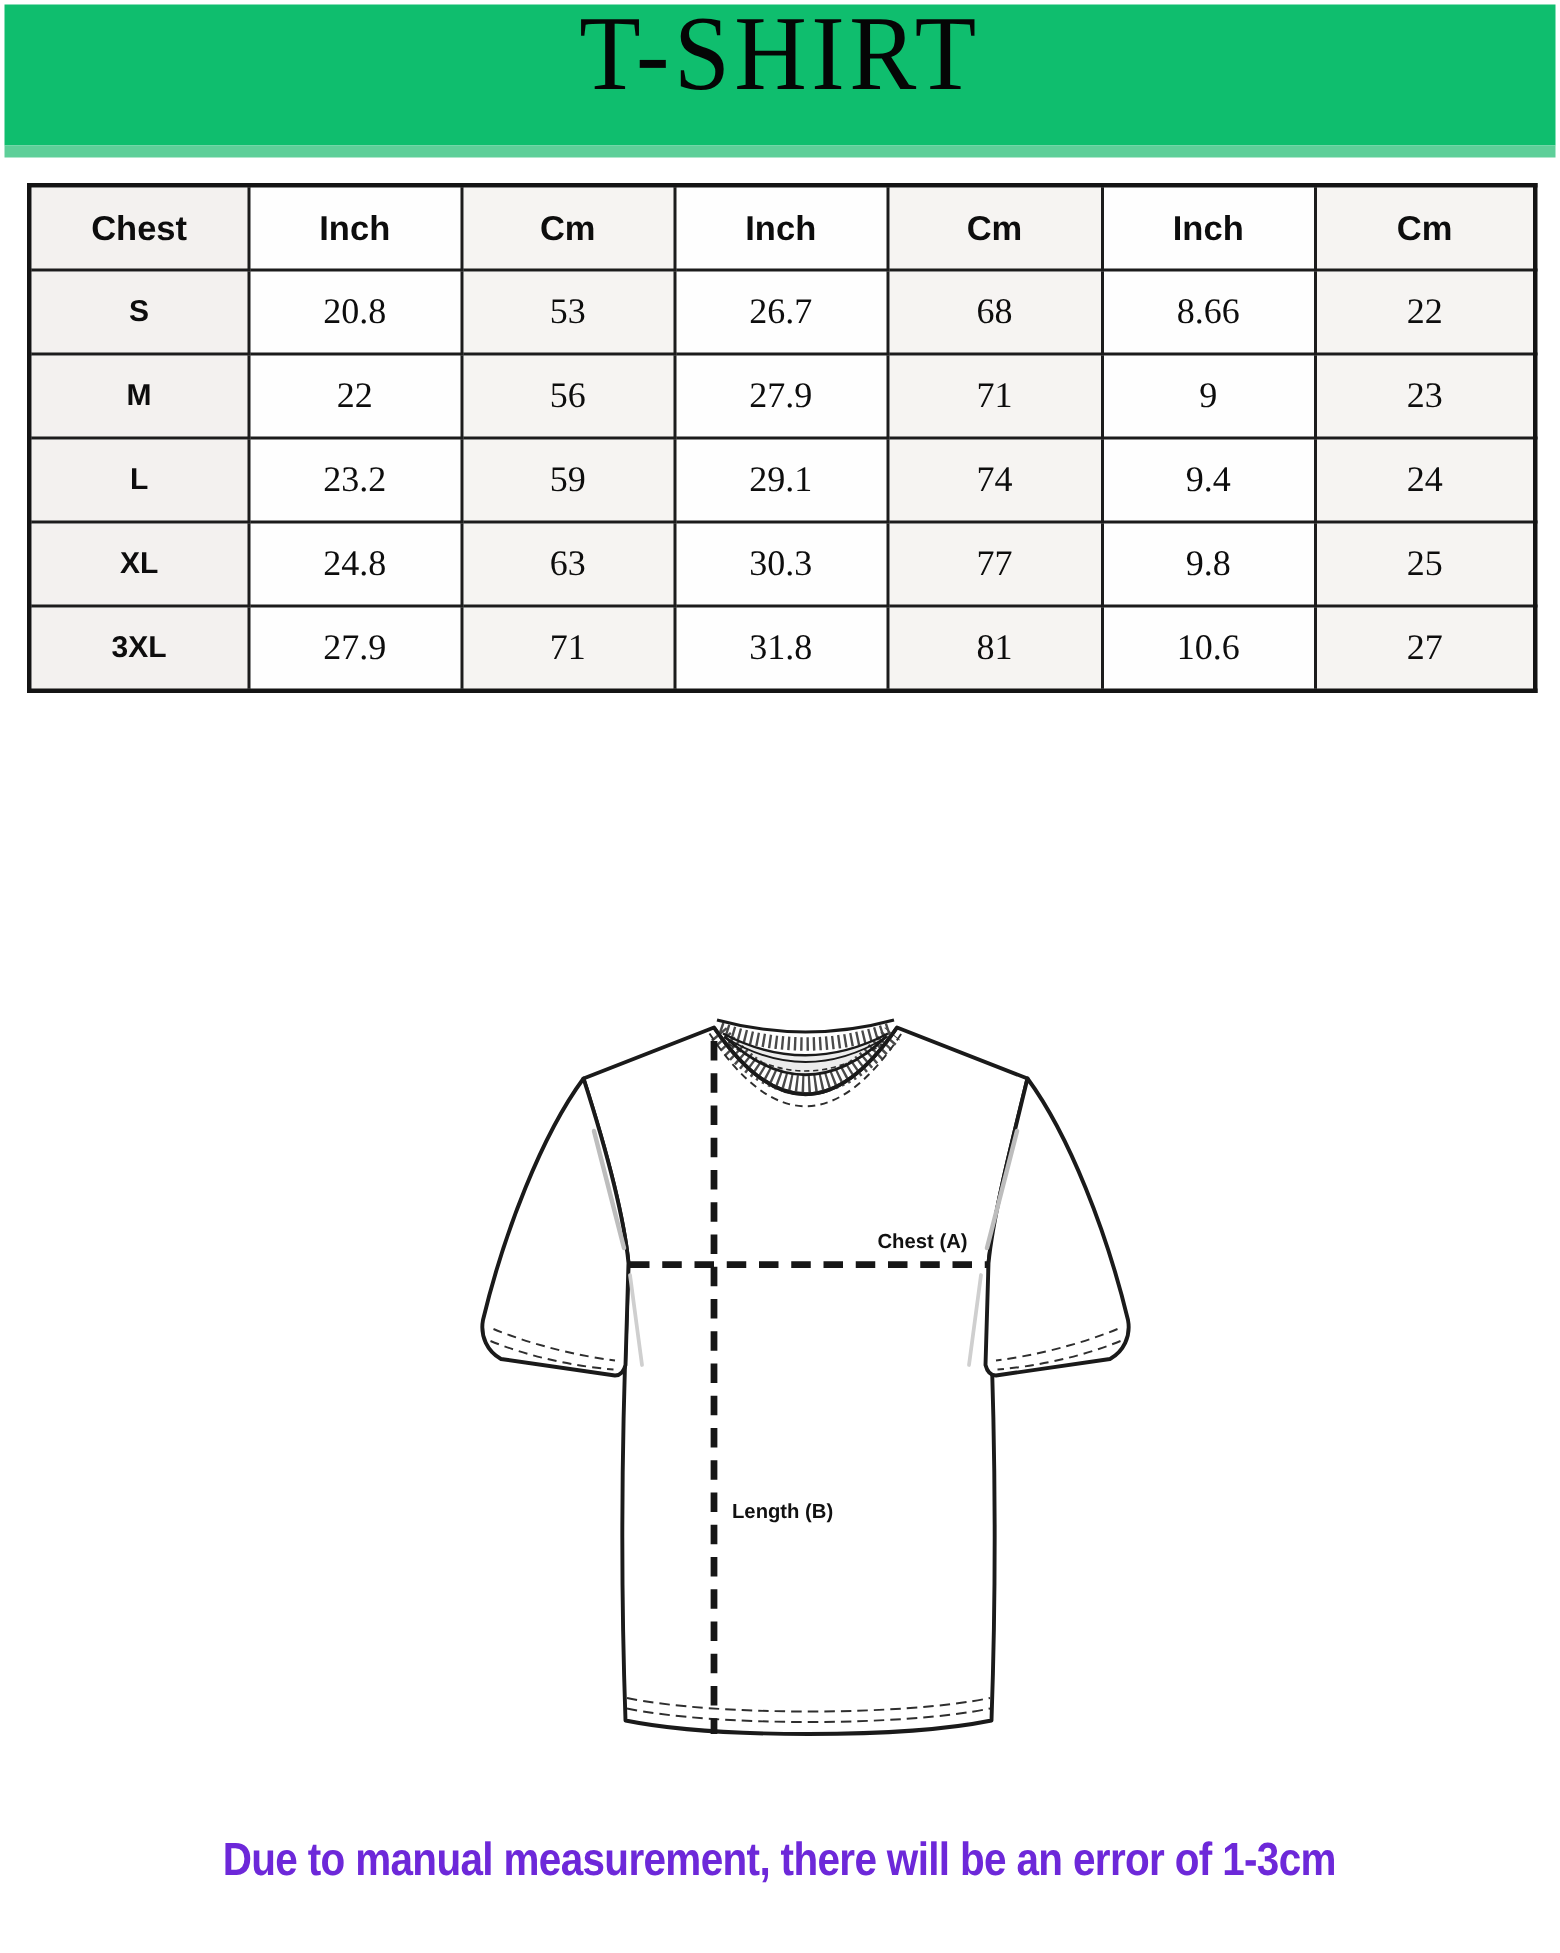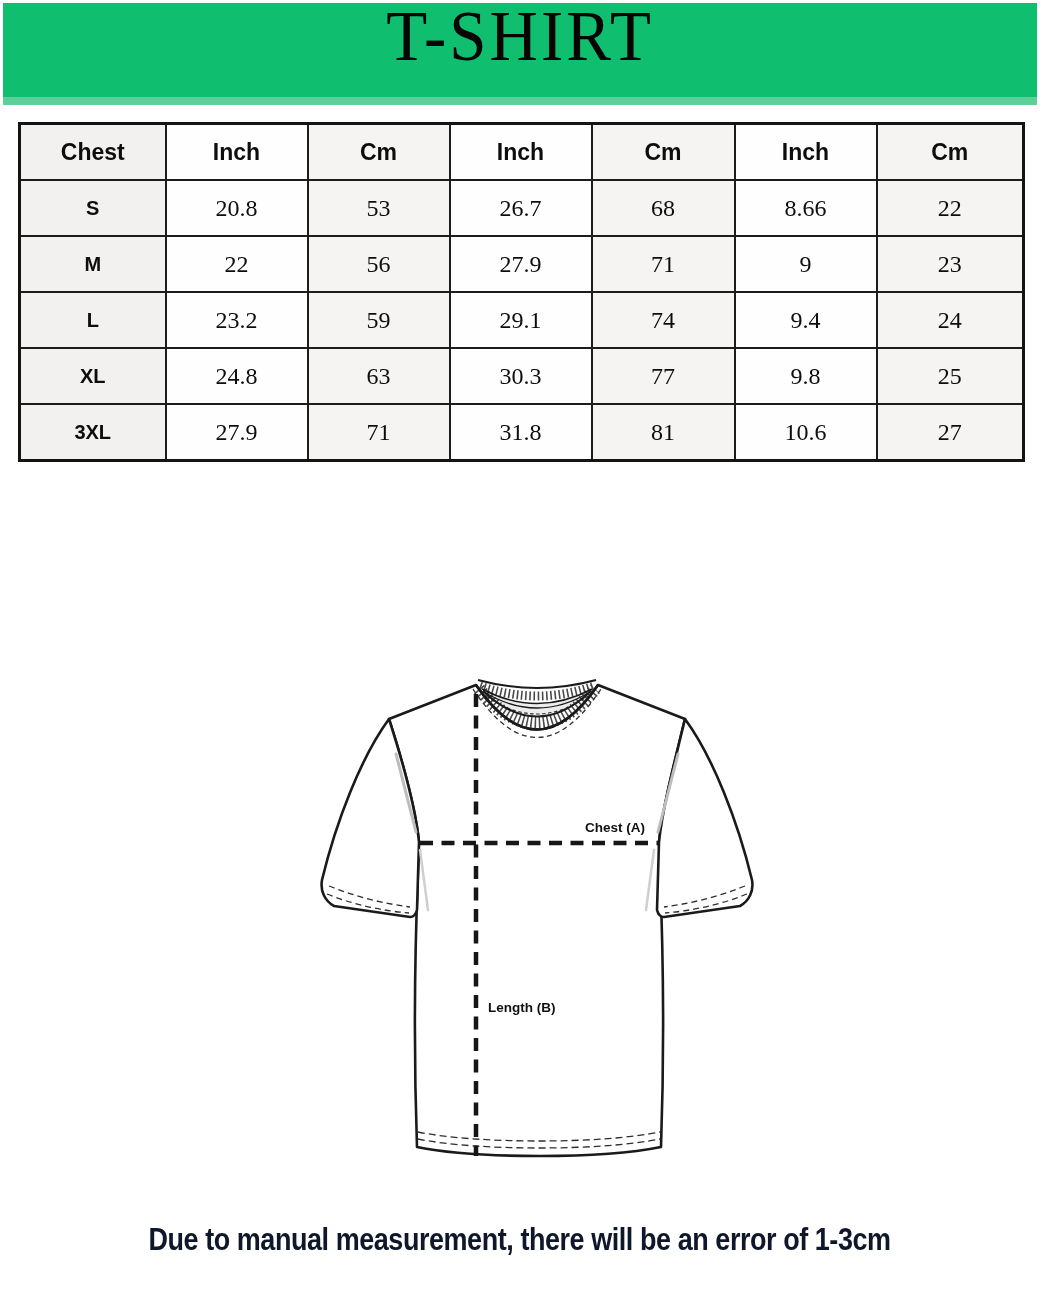--- a/index.html
+++ b/index.html
@@ -41,21 +41,21 @@
   .hdr-sub{font-size:23px;font-weight:700;}
   .num{font-family:"Liberation Serif",serif;font-size:24px;font-weight:400;line-height:1;}
 
   
   .diagram-wrap{position:absolute;left:306px;top:662px;width:464px;height:508px;}
   .diagram-wrap svg{display:block;}
 
   
   .note{
     position:absolute;left:0;top:1222px;width:100%;text-align:center;
-    color:#0f172a;font-weight:700;font-size:31px;white-space:nowrap;
+    color:#6d28d9;font-weight:700;font-size:31px;white-space:nowrap;
   }
   .note-inner{display:inline-block;transform:scaleX(.87);transform-origin:center;letter-spacing:-.5px;}
 </style>
 </head>
 <body>
 
 <header class="banner">
   <h1 class="page-title">T-SHIRT</h1>
 </header>
 

